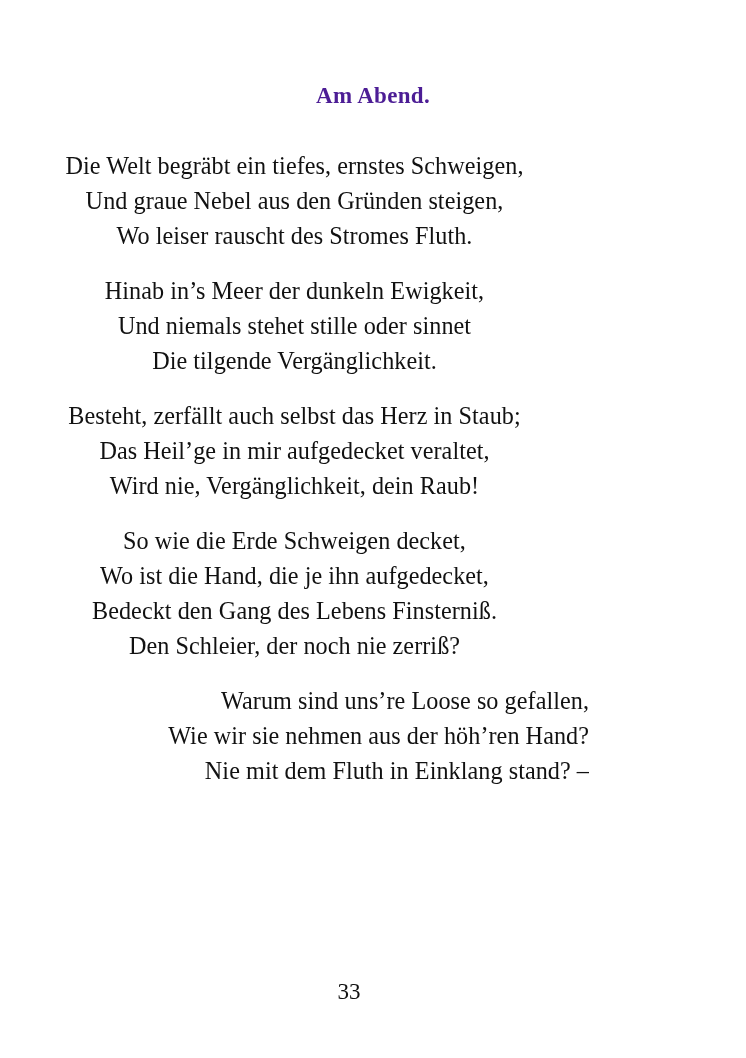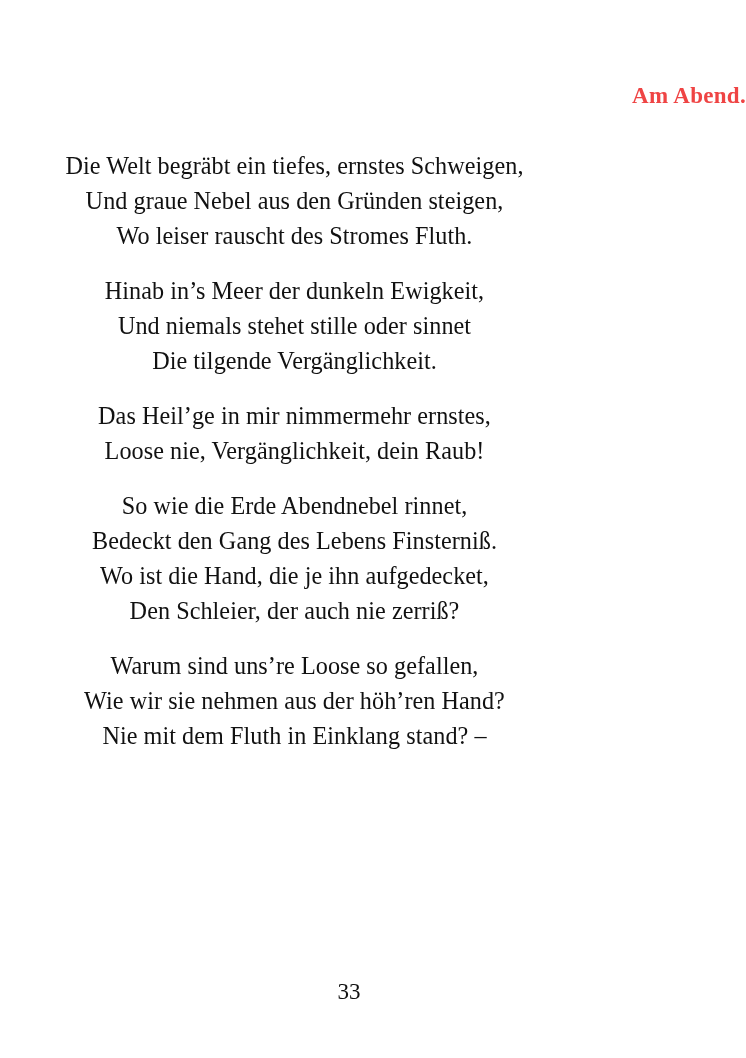--- a/index.html
+++ b/index.html
@@ -20,40 +20,41 @@
     margin: 0 auto;
     background: #ffffff;
     overflow: hidden;
     box-sizing: border-box;
   }
   .poem-title {
     position: absolute;
     top: 84px;
     left: 0;
     width: 746px;
-    text-align: right;
+    text-align: center;
     font-size: 23px;
     font-weight: bold;
     letter-spacing: 0.3px;
-    color: #ef4444;
+    color: #4c1d95;
     line-height: 1;
   }
   .poem-body {
     position: absolute;
     top: 148px;
     left: 0;
     width: 589px;
     text-align: center;
   }
   .stanza {
     margin: 0 0 20px 0;
     padding: 0;
   }
   .stanza:last-child {
     margin-bottom: 0;
+    text-align: right;
   }
   .verse-line {
     display: block;
     font-size: 24.2px;
     line-height: 35px;
     white-space: pre;
     color: #111111;
     letter-spacing: 0.05px;
   }
   .page-number {
@@ -83,29 +84,30 @@
       <span class="verse-line">Wo leiser rauscht des Stromes Fluth.</span>
     </div>
 
     <div class="stanza">
       <span class="verse-line">Hinab in’s Meer der dunkeln Ewigkeit,</span>
       <span class="verse-line">Und niemals stehet stille oder sinnet</span>
       <span class="verse-line">Die tilgende Vergänglichkeit.</span>
     </div>
 
     <div class="stanza">
-      <span class="verse-line">Das Heil’ge in mir nimmermehr ernstes,</span>
-      <span class="verse-line">Loose nie, Vergänglichkeit, dein Raub!</span>
+      <span class="verse-line">Besteht, zerfällt auch selbst das Herz in Staub;</span>
+      <span class="verse-line">Das Heil’ge in mir aufgedecket veraltet,</span>
+      <span class="verse-line">Wird nie, Vergänglichkeit, dein Raub!</span>
     </div>
 
     <div class="stanza">
-      <span class="verse-line">So wie die Erde Abendnebel rinnet,</span>
+      <span class="verse-line">So wie die Erde Schweigen decket,</span>
+      <span class="verse-line">Wo ist die Hand, die je ihn aufgedecket,</span>
       <span class="verse-line">Bedeckt den Gang des Lebens Finsterniß.</span>
-      <span class="verse-line">Wo ist die Hand, die je ihn aufgedecket,</span>
-      <span class="verse-line">Den Schleier, der auch nie zerriß?</span>
+      <span class="verse-line">Den Schleier, der noch nie zerriß?</span>
     </div>
 
     <div class="stanza">
       <span class="verse-line">Warum sind uns’re Loose so gefallen,</span>
       <span class="verse-line">Wie wir sie nehmen aus der höh’ren Hand?</span>
       <span class="verse-line">Nie mit dem Fluth in Einklang stand? –</span>
     </div>
 
   </div>
 

